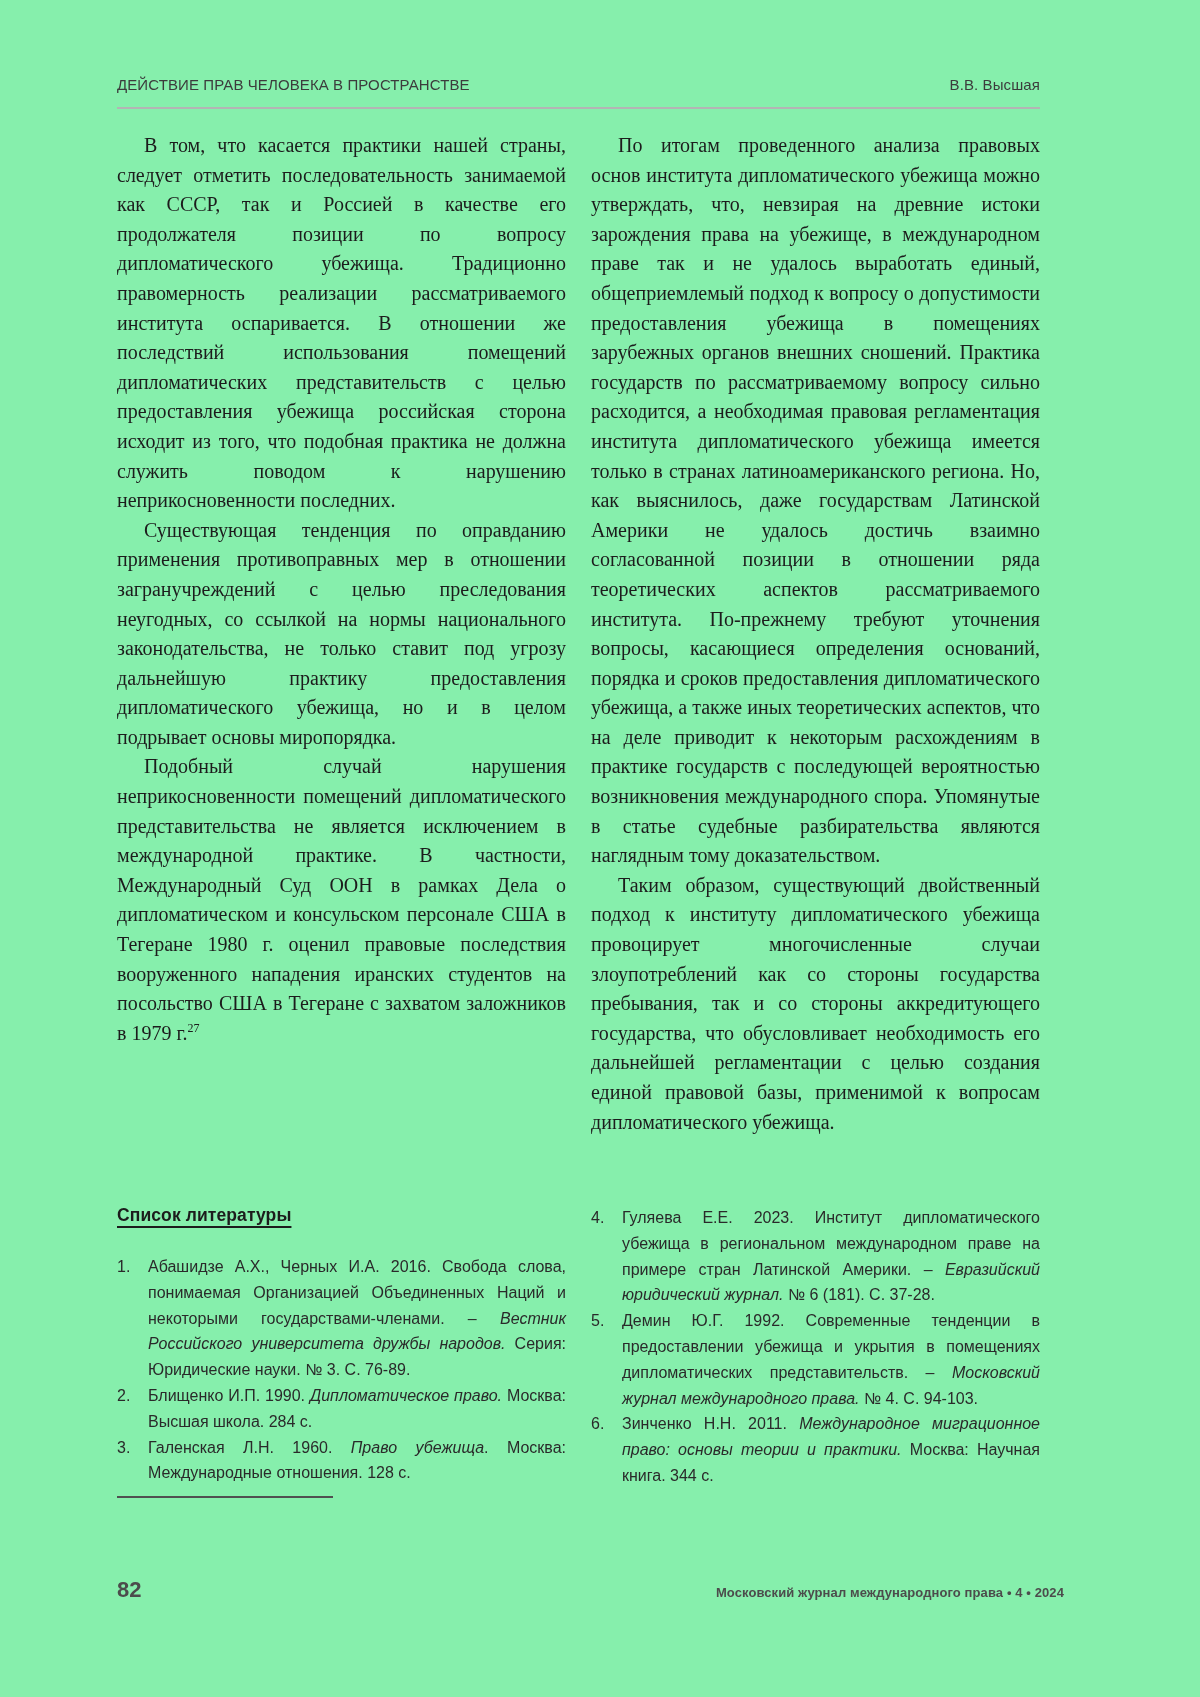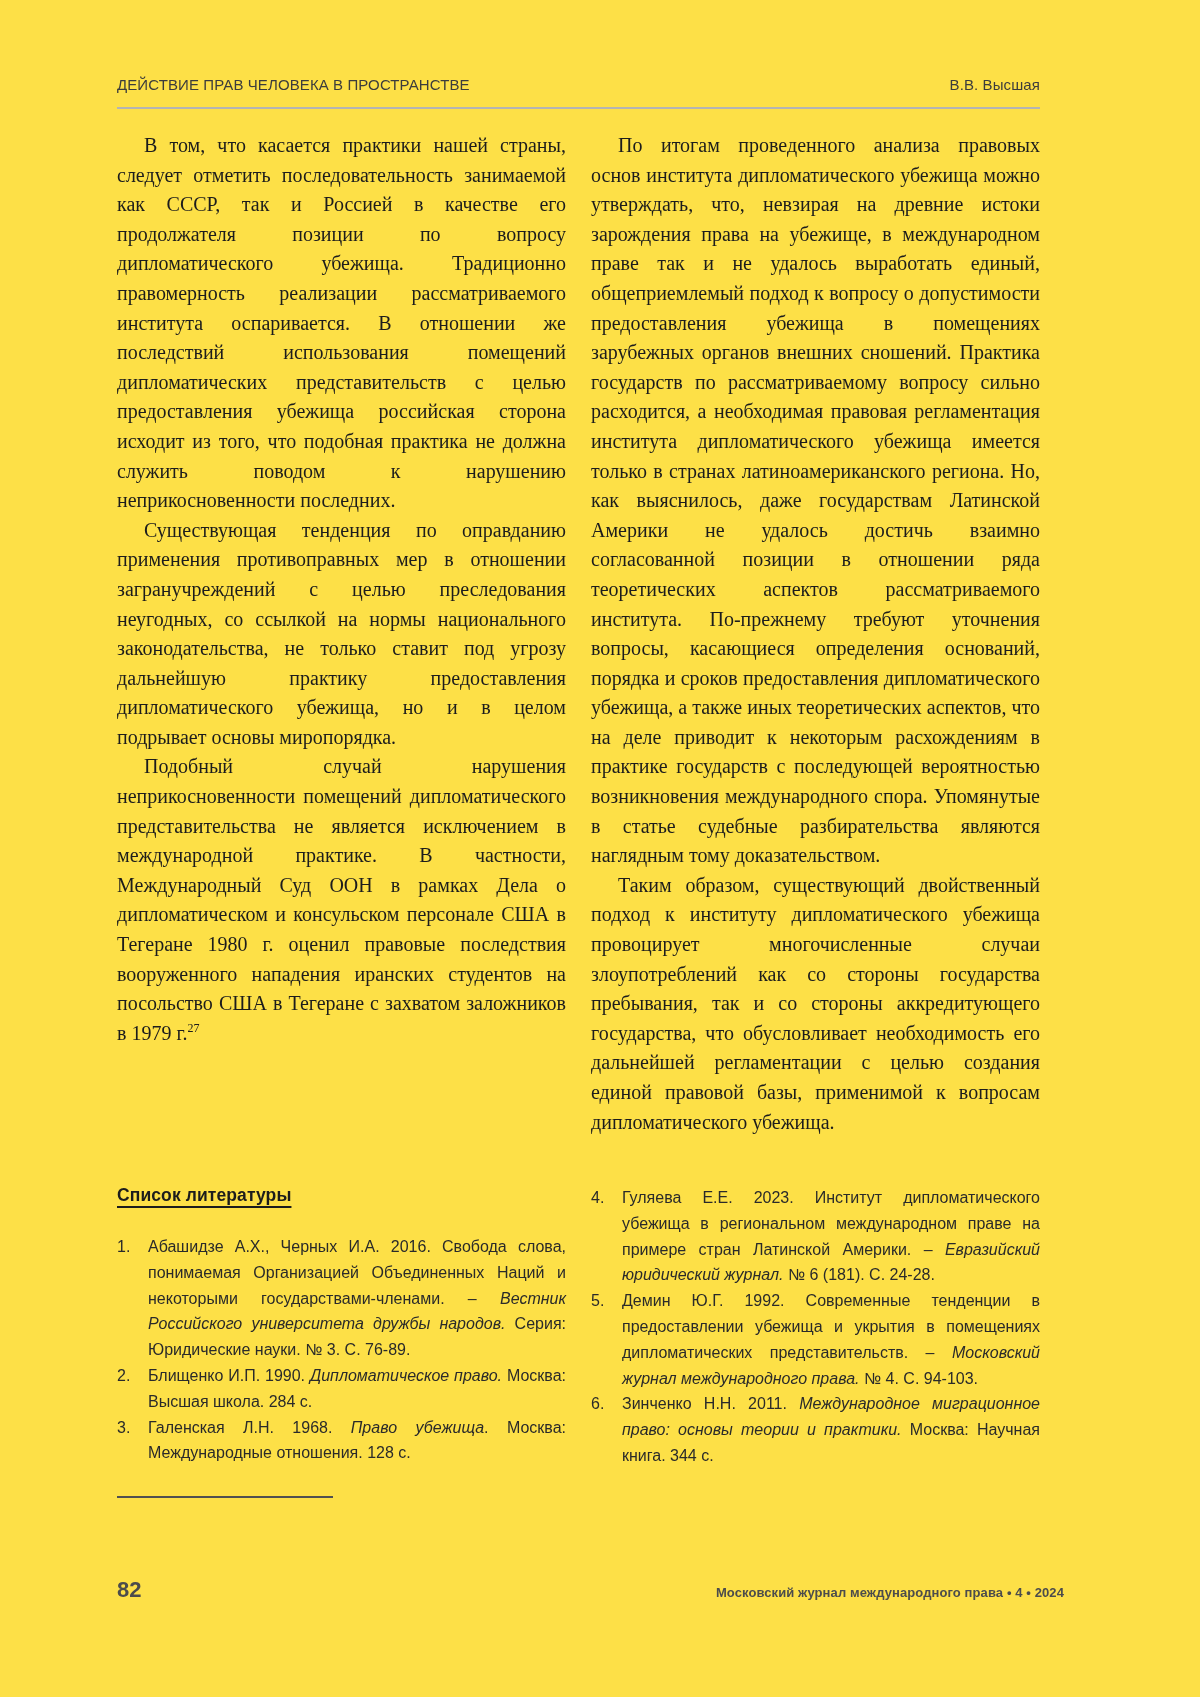--- a/index.html
+++ b/index.html
@@ -1,21 +1,21 @@
 <!DOCTYPE html>
 <html lang="ru"><head>
 <meta charset="utf-8">
 <style>
   * { box-sizing: border-box; }
   html, body { margin: 0; padding: 0; background: #ffffff; }
   .page {
     position: relative;
     width: 1200px;
     height: 1697px;
-    background: #fde047;
+    background: #86efac;
     font-family: "Liberation Serif", serif;
     color: #1c1c1c;
     overflow: hidden;
   }
 
   
   .running-header {
     position: absolute;
     top: 76px; left: 117px; width: 923px;
     display: flex; justify-content: space-between; align-items: flex-end;
@@ -46,21 +46,21 @@
   }
   sup { font-size: 0.6em; line-height: 0; vertical-align: super; }
 
   
   .refs {
     position: absolute;
     top: 1185px; left: 117px; width: 923px;
     display: flex; gap: 25px;
     font-family: "Liberation Sans", sans-serif;
   }
-  .refs-col { width: 450px; }
+  .refs-col { width: 450px; margin-top: 20px; }
   .refs-heading {
     margin: 0 0 28px 0;
     font-size: 17.5px; font-weight: bold; color: #1c1c1c;
     text-decoration: underline;
     text-underline-offset: 5px;
     text-decoration-thickness: 2px;
     letter-spacing: 0.1px;
   }
   .ref-list {
     list-style: none; margin: 0; padding: 0;
@@ -123,26 +123,26 @@
       <p><span>Таким образом, существующий двойственный подход к институту дипломатического убежища провоцирует многочисленные случаи злоупотреблений как со стороны государства пребывания, так и со стороны аккредитующего государства, что обусловливает необходимость его дальнейшей регламентации с целью создания единой правовой базы, применимой к вопросам дипломатического убежища.</span></p>
     </div>
   </div>
 
   <div class="refs">
     <div class="refs-col">
       <h3 class="refs-heading">Список литературы</h3>
       <ol class="ref-list">
           <li><span class="ref-num">1.</span><span>Абашидзе А.Х., Черных И.А. 2016. Свобода слова, понимаемая Организацией Объединенных Наций и некоторыми государствами-членами. – </span><em>Вестник Российского университета дружбы народов.</em><span> Серия: Юридические науки. № 3. С. 76-89.</span></li>
           <li><span class="ref-num">2.</span><span>Блищенко И.П. 1990. </span><em>Дипломатическое право.</em><span> Москва: Высшая школа. 284 с.</span></li>
-          <li><span class="ref-num">3.</span><span>Галенская Л.Н. 1968. </span><em>Право убежища</em><span>. Москва: Международные отношения. 128 с.</span></li>
+          <li><span class="ref-num">3.</span><span>Галенская Л.Н. 1960. </span><em>Право убежища</em><span>. Москва: Международные отношения. 128 с.</span></li>
         </ol>
     </div>
     <div class="refs-col">
       <ol class="ref-list">
-          <li><span class="ref-num">4.</span><span>Гуляева Е.Е. 2023. Институт дипломатического убежища в региональном международном праве на примере стран Латинской Америки. – </span><em>Евразийский юридический журнал.</em><span> № 6 (181). С. 24-28.</span></li>
+          <li><span class="ref-num">4.</span><span>Гуляева Е.Е. 2023. Институт дипломатического убежища в региональном международном праве на примере стран Латинской Америки. – </span><em>Евразийский юридический журнал.</em><span> № 6 (181). С. 37-28.</span></li>
           <li><span class="ref-num">5.</span><span>Демин Ю.Г. 1992. Современные тенденции в предоставлении убежища и укрытия в помещениях дипломатических представительств. – </span><em>Московский журнал международного права.</em><span> № 4. С. 94-103.</span></li>
           <li><span class="ref-num">6.</span><span>Зинченко Н.Н. 2011. </span><em>Международное миграционное право: основы теории и практики.</em><span> Москва: Научная книга. 344 с.</span></li>
         </ol>
     </div>
   </div>
 
   <div class="footnote-sep"></div>
 
   <div class="page-footer">
     <span class="page-number">82</span>

